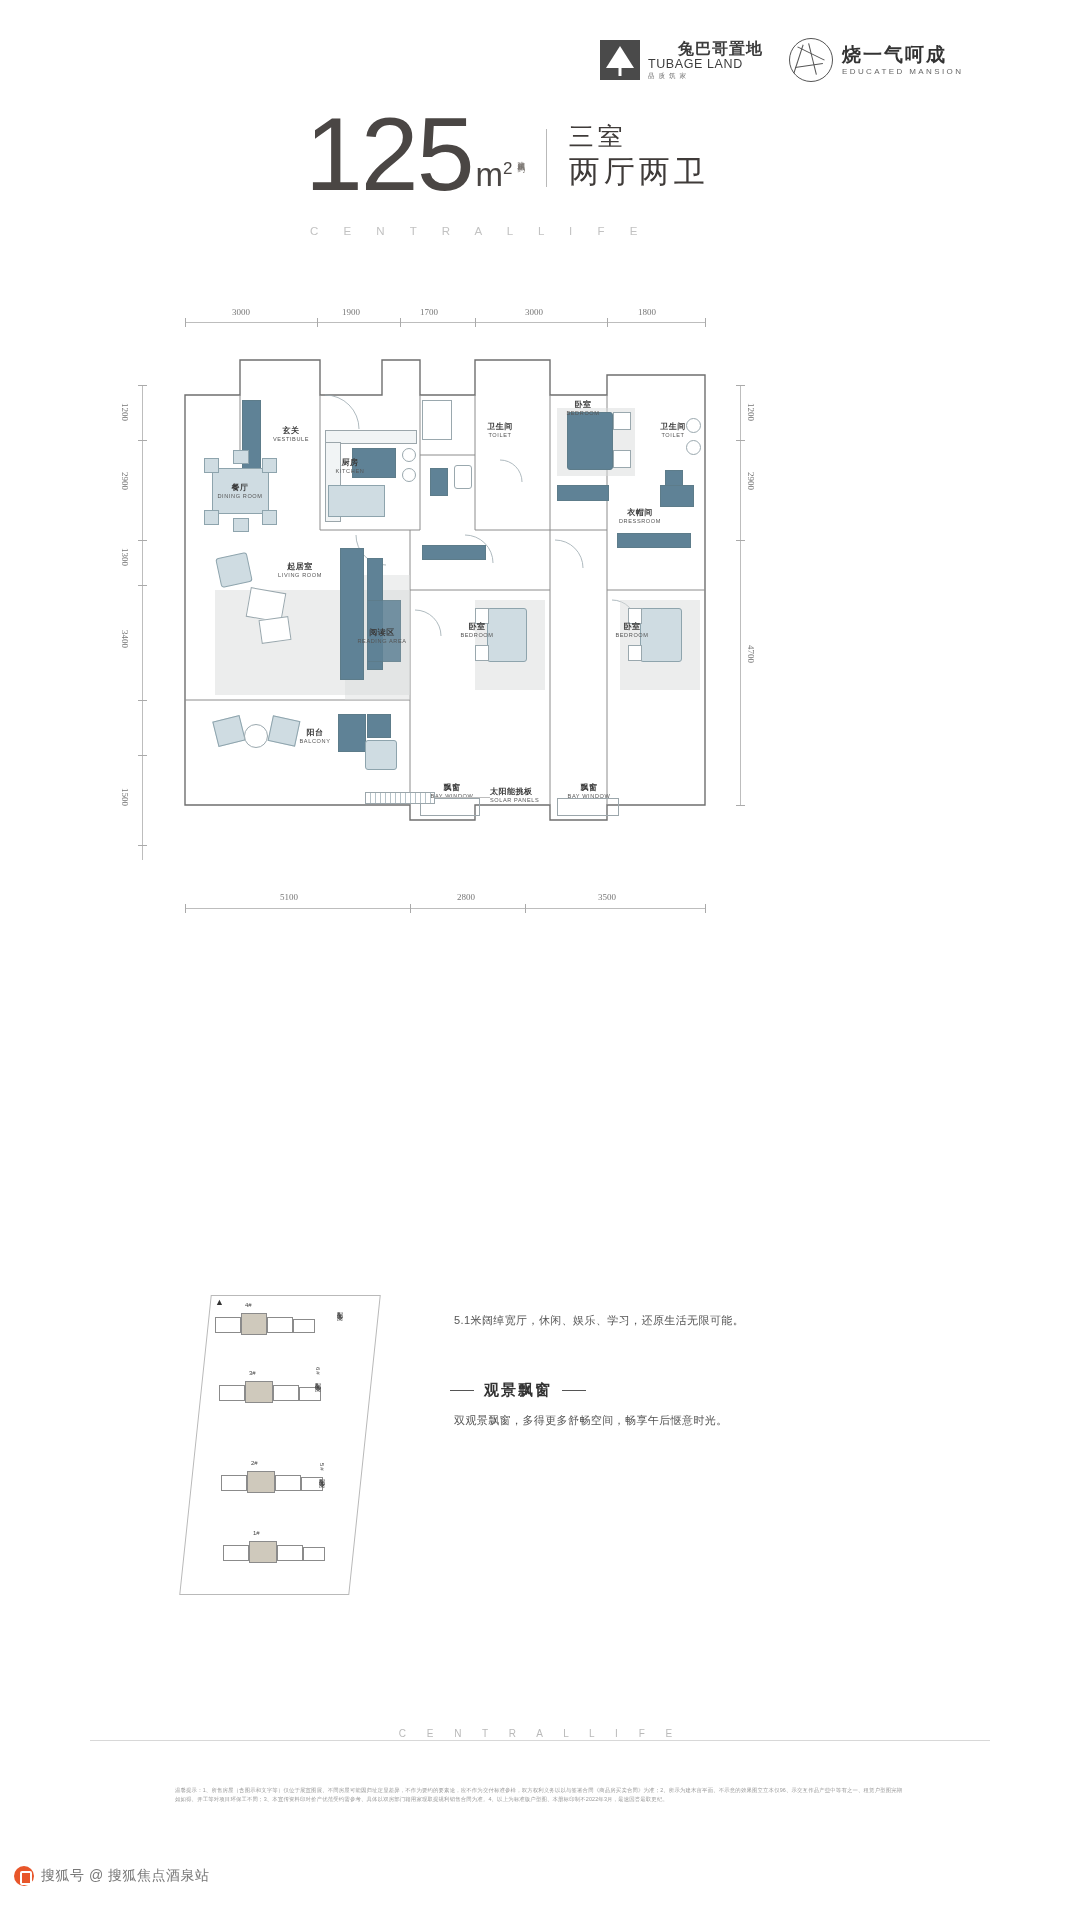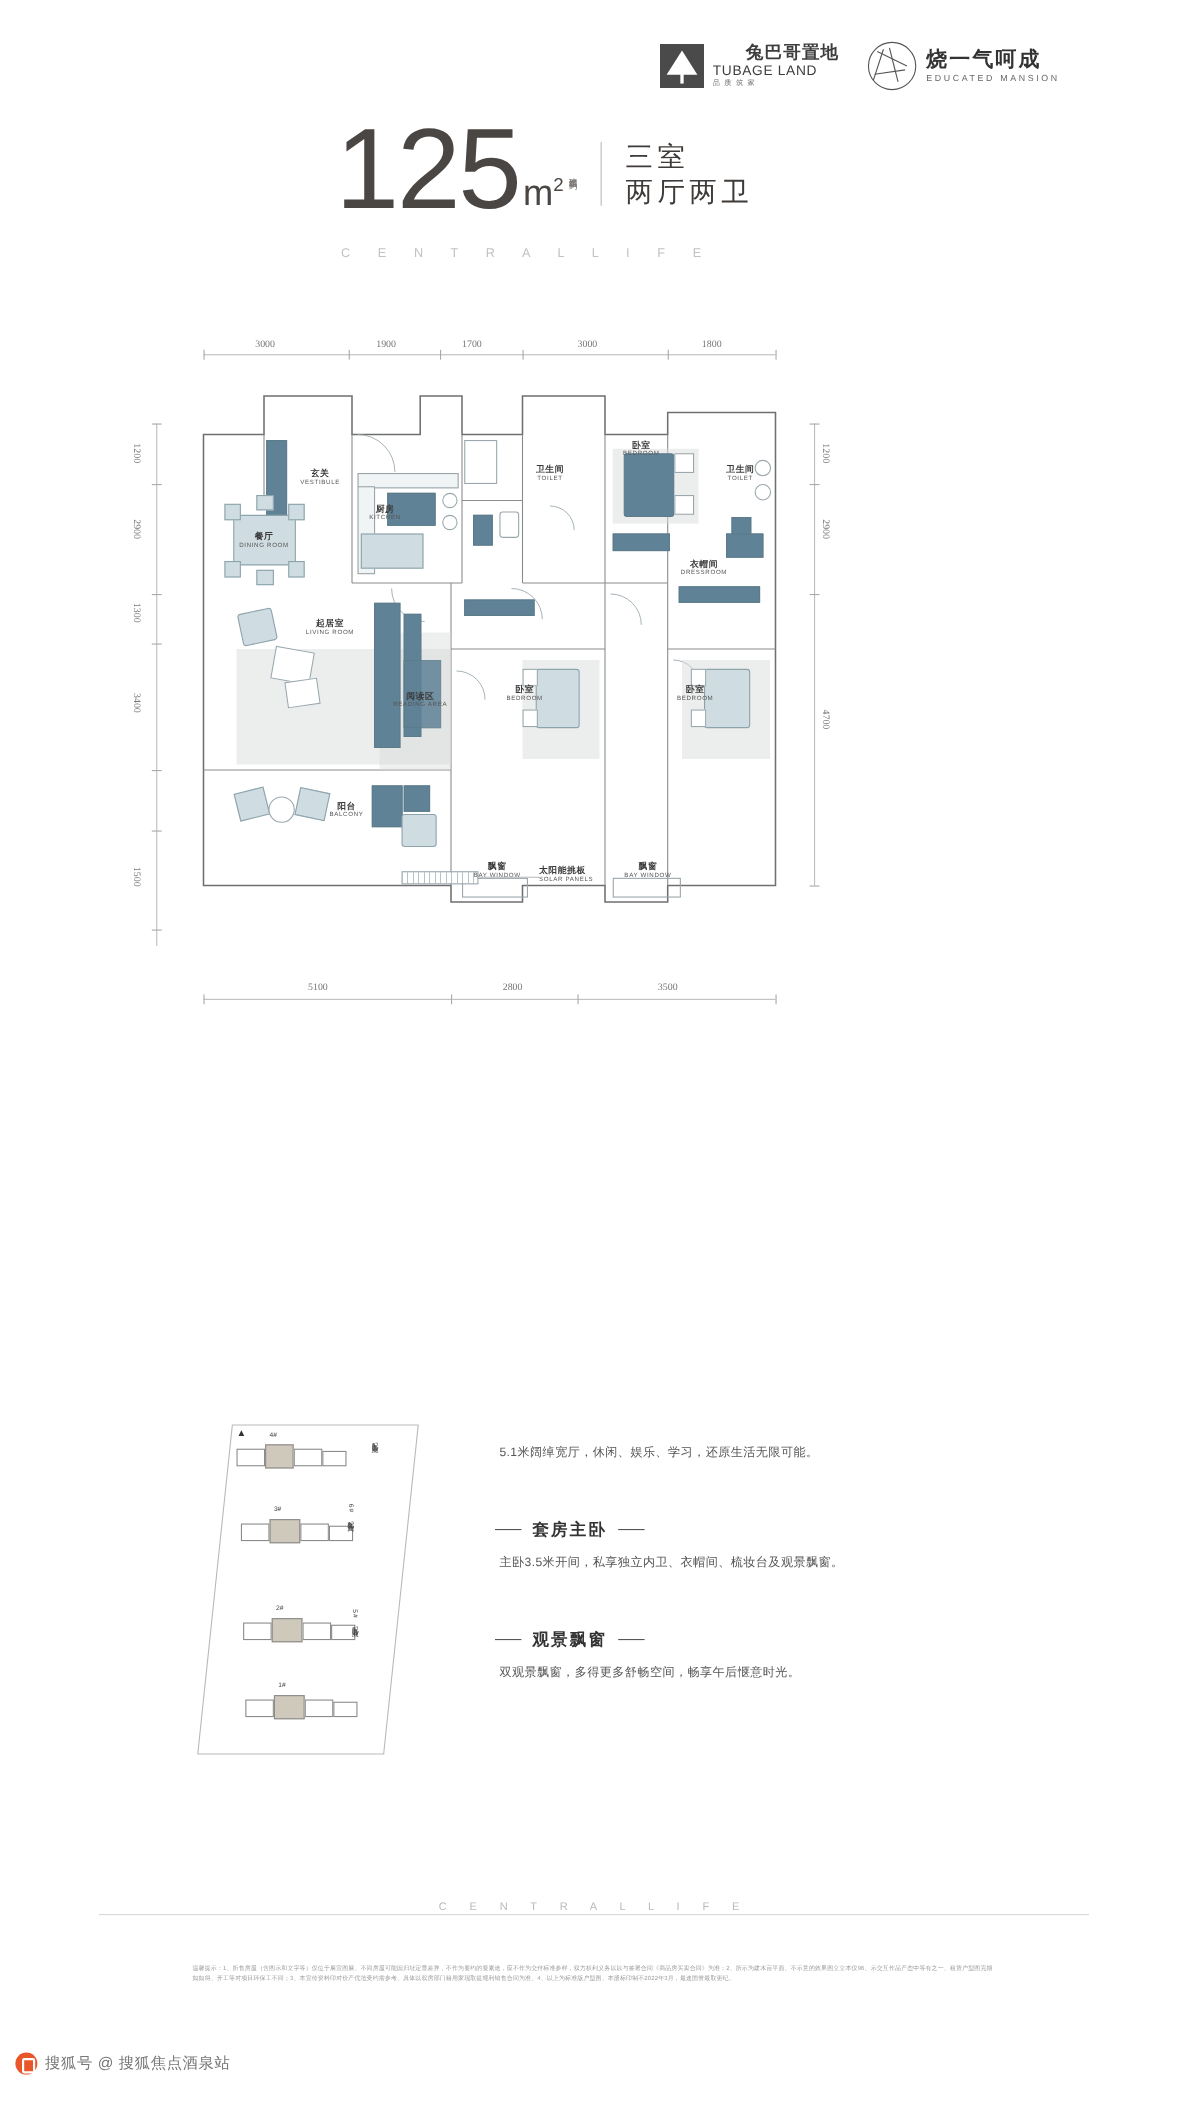--- a/index.html
+++ b/index.html
@@ -35,21 +35,21 @@
   .big-num{font-size:104px;line-height:.82;font-weight:300;color:#4a4644;letter-spacing:-2px;
            font-family:"Liberation Sans",sans-serif;}
   .unit-box{display:flex;align-items:flex-end;margin-left:3px;margin-bottom:6px;}
   .unit{font-size:33px;color:#4a4644;font-weight:400;line-height:1;}
   .unit sup{font-size:17px;}
   .unit-cn{font-size:7.5px;color:#7b7672;writing-mode:vertical-rl;text-orientation:upright;
            letter-spacing:1px;line-height:1.35;margin-left:3px;margin-bottom:2px;height:34px;}
   .vdiv{width:1px;height:58px;background:#b9b9b9;margin:0 22px 10px 20px;}
   .type-txt{margin-bottom:6px;}
   .type-l1{font-size:25px;letter-spacing:4px;color:#3f3b39;line-height:1.28;}
-  .type-l2{font-size:25px;letter-spacing:4px;color:#3f3b39;line-height:1.28;}
+  .type-l2{font-size:31px;letter-spacing:4px;color:#3f3b39;line-height:1.28;}
   .central-life{position:absolute;left:310px;top:225px;font-size:11.5px;letter-spacing:11px;color:#c2c2c2;}
 
   
   .plan{position:absolute;left:120px;top:300px;width:660px;height:620px;}
   .dimtxt{position:absolute;font-size:9px;color:#777;font-family:"Liberation Serif",serif;white-space:nowrap;}
   .dimline{position:absolute;background:#bdbdbd;}
   .tick{position:absolute;width:1px;height:9px;background:#aaa;}
   .vtick{position:absolute;width:9px;height:1px;background:#aaa;}
 
   .walls{position:absolute;left:0;top:0;}
@@ -363,28 +363,20 @@
     </div>
   </div>
 
   <div class="feat-list">
     <div class="feat">
       <div class="feat-desc">5.1米阔绰宽厅，休闲、娱乐、学习，还原生活无限可能。</div>
     </div>
     <div class="feat">
       <div class="feat-head">
         <span class="dash"></span>
-        <span class="feat-name">套房主卧</span>
-        <span class="dash"></span>
-      </div>
-      <div class="feat-desc">主卧3.5米开间，私享独立内卫、衣帽间、梳妆台及观景飘窗。</div>
-    </div>
-    <div class="feat">
-      <div class="feat-head">
-        <span class="dash"></span>
         <span class="feat-name">观景飘窗</span>
         <span class="dash"></span>
       </div>
       <div class="feat-desc">双观景飘窗，多得更多舒畅空间，畅享午后惬意时光。</div>
     </div>
   </div>
 
   <div class="sitemap">
     <div class="sitebox"></div>
     <div class="narrow">▲</div>

